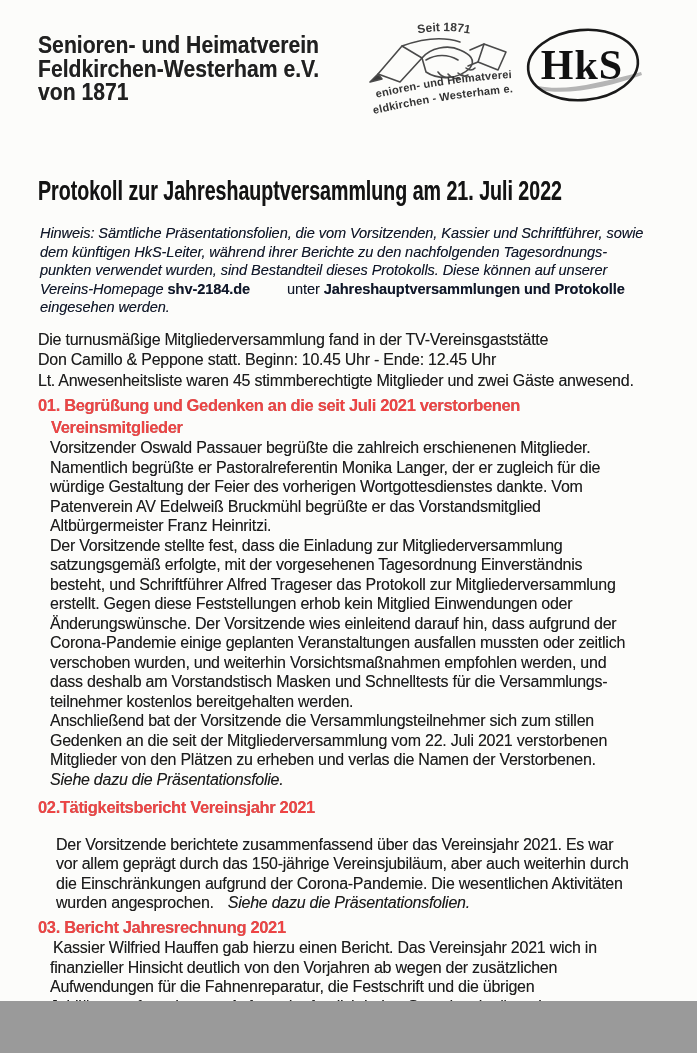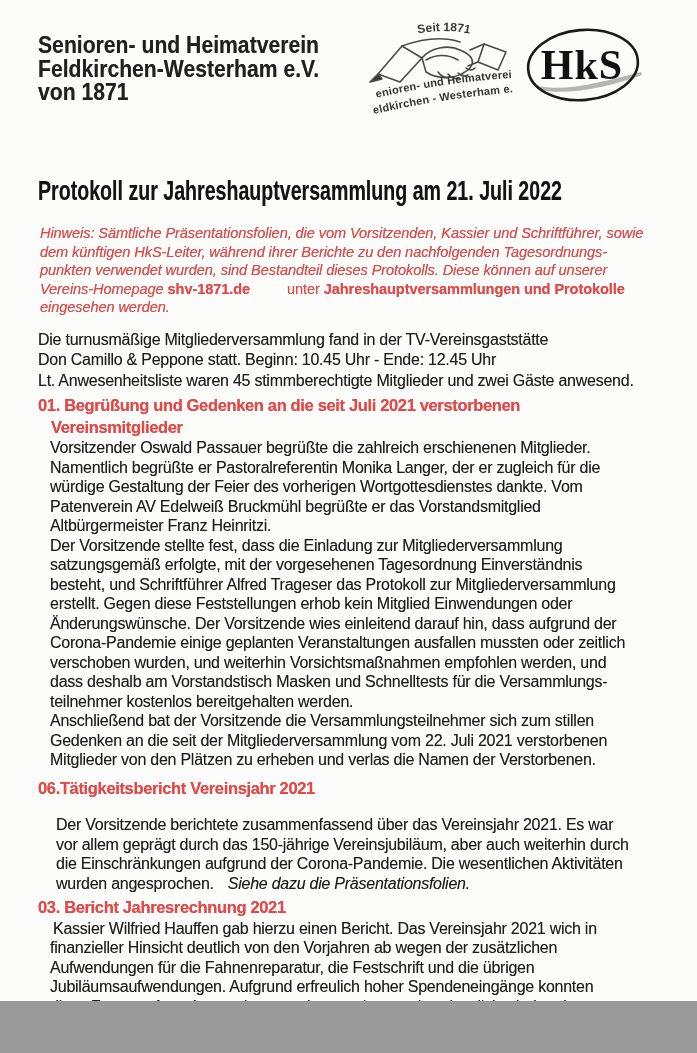--- a/index.html
+++ b/index.html
@@ -19,21 +19,21 @@
   .hks-wrap  { flex:0 0 auto; margin:-10px 0 0 4px;text-align:center; }
   
   .doc-title {
     margin:56px 0 0 38px; font-size:28px; line-height:34px; font-weight:bold;
     white-space:nowrap; width:fit-content; transform:scaleX(.70);
     transform-origin:left center; color:#131313;
   }
   
   .notice {
     margin:16px 24px 0 40px; font-size:14.6px; line-height:18.6px;
-    white-space:pre-line; letter-spacing:-.1px; color:#ef4444;
+    white-space:pre-line; letter-spacing:-.1px; color:#0f172a;
   }
   .it { font-style:italic; }
   .bup { font-style:normal; font-weight:bold; }
   .up  { font-style:normal;padding-left:33px; }
   
   .para {
     margin:13px 20px 0 38px; font-size:16px; line-height:20.5px;
     white-space:pre-line; letter-spacing:-.25px;
   }
   
@@ -109,21 +109,21 @@
         <text x="58" y="55" text-anchor="middle" font-family="Liberation Serif, DejaVu Serif, serif" font-size="42" font-weight="bold" fill="#111111" letter-spacing="1">HkS</text>
       </svg>
     </div>
   </div>
 
   <h1 class="doc-title">Protokoll zur Jahreshauptversammlung am 21. Juli 2022</h1>
 
   <p class="notice"><span class="it">Hinweis: Sämtliche Präsentationsfolien, die vom Vorsitzenden, Kassier und Schriftführer, sowie
 dem künftigen HkS-Leiter, während ihrer Berichte zu den nachfolgenden Tagesordnungs-
 punkten verwendet wurden, sind Bestandteil dieses Protokolls. Diese können auf unserer
-Vereins-Homepage </span><span class="bup">shv-1871.de</span><span class="up"> unter </span><span class="bup">Jahreshauptversammlungen und Protokolle</span><span class="it">
+Vereins-Homepage </span><span class="bup">shv-2184.de</span><span class="up"> unter </span><span class="bup">Jahreshauptversammlungen und Protokolle</span><span class="it">
 eingesehen werden.</span></p>
 
   <p class="para">Die turnusmäßige Mitgliederversammlung fand in der TV-Vereinsgaststätte
 Don Camillo &amp; Peppone statt. Beginn: 10.45 Uhr - Ende: 12.45 Uhr
 Lt. Anwesenheitsliste waren 45 stimmberechtigte Mitglieder und zwei Gäste anwesend.</p>
 
   <div class="items">
 
     <div class="item item-01">
       <p class="item-heading"><span class="num">01. </span><span>Begrüßung und Gedenken an die seit Juli 2021 verstorbenen
@@ -138,25 +138,25 @@
 besteht, und Schriftführer Alfred Trageser das Protokoll zur Mitgliederversammlung
 erstellt. Gegen diese Feststellungen erhob kein Mitglied Einwendungen oder
 Änderungswünsche. Der Vorsitzende wies einleitend darauf hin, dass aufgrund der
 Corona-Pandemie einige geplanten Veranstaltungen ausfallen mussten oder zeitlich
 verschoben wurden, und weiterhin Vorsichtsmaßnahmen empfohlen werden, und
 dass deshalb am Vorstandstisch Masken und Schnelltests für die Versammlungs-
 teilnehmer kostenlos bereitgehalten werden.
 Anschließend bat der Vorsitzende die Versammlungsteilnehmer sich zum stillen
 Gedenken an die seit der Mitgliederversammlung vom 22. Juli 2021 verstorbenen
 Mitglieder von den Plätzen zu erheben und verlas die Namen der Verstorbenen.
-</span></p>
+</span><span class="note">Siehe dazu die Präsentationsfolie.</span></p>
     </div>
 
     <div class="item item-02">
-      <p class="item-heading"><span class="num">06.</span><span>Tätigkeitsbericht Vereinsjahr 2021</span></p>
+      <p class="item-heading"><span class="num">02.</span><span>Tätigkeitsbericht Vereinsjahr 2021</span></p>
       <p class="item-body"><span>Der Vorsitzende berichtete zusammenfassend über das Vereinsjahr 2021. Es war
 vor allem geprägt durch das 150-jährige Vereinsjubiläum, aber auch weiterhin durch
 die Einschränkungen aufgrund der Corona-Pandemie. Die wesentlichen Aktivitäten
 wurden angesprochen.</span><span class="note">Siehe dazu die Präsentationsfolien.</span></p>
     </div>
 
     <div class="item item-03">
       <p class="item-heading"><span class="num">03. </span><span>Bericht Jahresrechnung 2021</span></p>
       <p class="item-body"><span>Kassier Wilfried Hauffen gab hierzu einen Bericht. Das Vereinsjahr 2021 wich in
 finanzieller Hinsicht deutlich von den Vorjahren ab wegen der zusätzlichen

